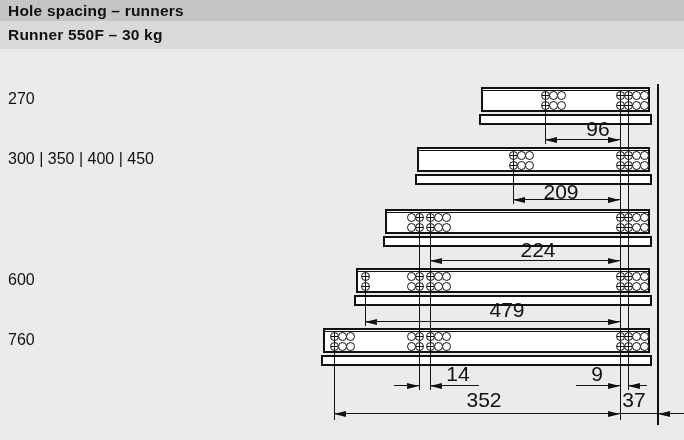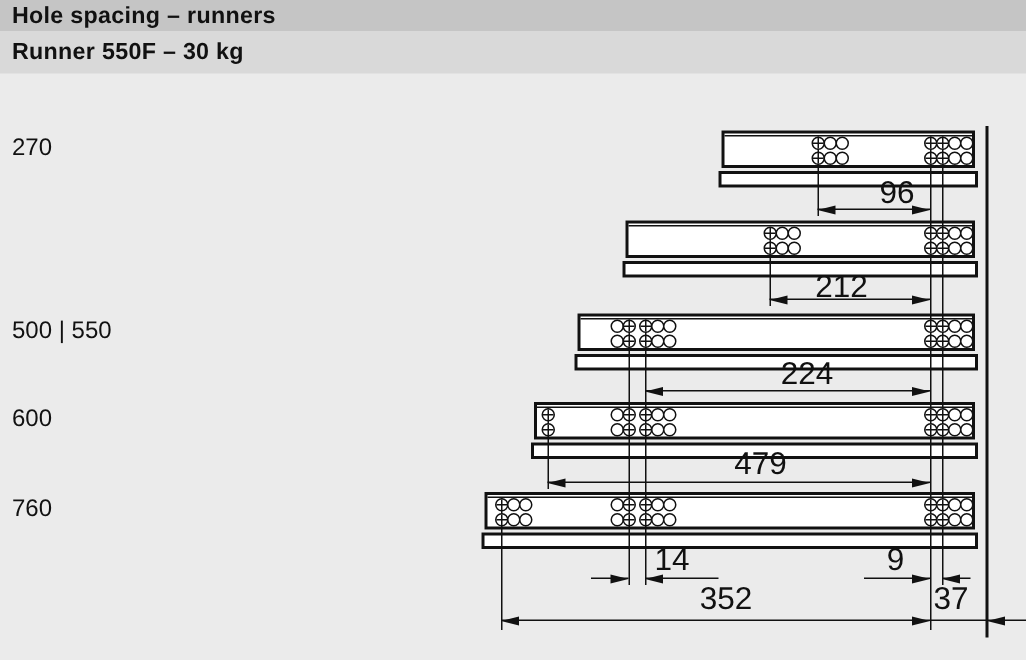--- a/index.html
+++ b/index.html
@@ -67,20 +67,21 @@
       <div class="cv"></div>
     </div>
     <div class="hole" style="left: 623.5px; top: 100.5px;">
       <div class="ch"></div>
       <div class="cv"></div>
     </div>
     <div class="hole" style="left: 631.5px; top: 90.5px;"></div>
     <div class="hole" style="left: 631.5px; top: 100.5px;"></div>
     <div class="hole" style="left: 639.5px; top: 90.5px;"></div>
     <div class="hole" style="left: 639.5px; top: 100.5px;"></div>
+    <div class="rowlbl" style="left: 8px; top: 150px;">300 | 350 | 400 | 450</div>
     <div class="body" style="left: 417px; top: 147px; width: 233px; height: 25px;">
       <div class="inner"></div>
     </div>
     <div class="rail" style="left: 415px; top: 174px; width: 237px; height: 11px;"></div>
     <div class="hole" style="left: 508.5px; top: 150.5px;">
       <div class="ch"></div>
       <div class="cv"></div>
     </div>
     <div class="hole" style="left: 508.5px; top: 160.5px;">
       <div class="ch"></div>
@@ -103,21 +104,20 @@
       <div class="cv"></div>
     </div>
     <div class="hole" style="left: 623.5px; top: 160.5px;">
       <div class="ch"></div>
       <div class="cv"></div>
     </div>
     <div class="hole" style="left: 631.5px; top: 150.5px;"></div>
     <div class="hole" style="left: 631.5px; top: 160.5px;"></div>
     <div class="hole" style="left: 639.5px; top: 150.5px;"></div>
     <div class="hole" style="left: 639.5px; top: 160.5px;"></div>
-    <div class="rowlbl" style="left: 8px; top: 212px;">500 | 550</div>
     <div class="body" style="left: 385px; top: 209px; width: 265px; height: 25px;">
       <div class="inner"></div>
     </div>
     <div class="rail" style="left: 383px; top: 236px; width: 269px; height: 11px;"></div>
     <div class="hole" style="left: 406.5px; top: 212.5px;"></div>
     <div class="hole" style="left: 406.5px; top: 222.5px;"></div>
     <div class="hole" style="left: 414.5px; top: 212.5px;">
       <div class="ch"></div>
       <div class="cv"></div>
     </div>
@@ -280,34 +280,34 @@
     <div class="vline" style="left: 619.5px; top: 91px; width: 1px; height: 329px;"></div>
     <div class="vline" style="left: 627.5px; top: 91px; width: 1px; height: 299px;"></div>
     <div class="vline" style="left: 657px; top: 84px; width: 2px; height: 341px;"></div>
     <div class="hline" style="left: 545px; top: 139px; width: 75px;"></div>
     <div class="arr l" style="left: 545px; top: 136.5px;"></div>
     <div class="arr r" style="left: 608px; top: 136.5px;"></div>
     <div class="dimlbl" style="left: 582px; top: 118px; margin-left: 16px;">96</div>
     <div class="hline" style="left: 513px; top: 199px; width: 107px;"></div>
     <div class="arr l" style="left: 513px; top: 196.5px;"></div>
     <div class="arr r" style="left: 608px; top: 196.5px;"></div>
-    <div class="dimlbl" style="left: 561px; top: 181px;">212</div>
+    <div class="dimlbl" style="left: 561px; top: 181px;">209</div>
     <div class="hline" style="left: 430px; top: 260px; width: 190px;"></div>
     <div class="arr l" style="left: 430px; top: 257.5px;"></div>
     <div class="arr r" style="left: 608px; top: 257.5px;"></div>
     <div class="dimlbl" style="left: 538px; top: 239px;">224</div>
     <div class="hline" style="left: 365px; top: 321px; width: 255px;"></div>
     <div class="arr l" style="left: 365px; top: 318.5px;"></div>
     <div class="arr r" style="left: 608px; top: 318.5px;"></div>
     <div class="dimlbl" style="left: 507px; top: 299px;">479</div>
     <div class="hline" style="left: 394px; top: 385px; width: 25px;"></div>
     <div class="hline" style="left: 430px; top: 385px; width: 49px;"></div>
     <div class="arr r" style="left: 407px; top: 382.5px;"></div>
     <div class="arr l" style="left: 430px; top: 382.5px;"></div>
-    <div class="dimlbl" style="left: 448px; top: 363px;">14</div>
+    <div class="dimlbl" style="left: 458px; top: 363px;">14</div>
     <div class="hline" style="left: 576px; top: 385px; width: 44px;"></div>
     <div class="hline" style="left: 628px; top: 385px; width: 19px;"></div>
     <div class="arr r" style="left: 608px; top: 382.5px;"></div>
     <div class="arr l" style="left: 628px; top: 382.5px;"></div>
     <div class="dimlbl" style="left: 597px; top: 363px;">9</div>
     <div class="hline" style="left: 334px; top: 413px; width: 350px;"></div>
     <div class="arr l" style="left: 334px; top: 410.5px;"></div>
     <div class="arr r" style="left: 608px; top: 410.5px;"></div>
     <div class="arr l" style="left: 658px; top: 410.5px;"></div>
     <div class="dimlbl" style="left: 484px; top: 389px;">352</div>

